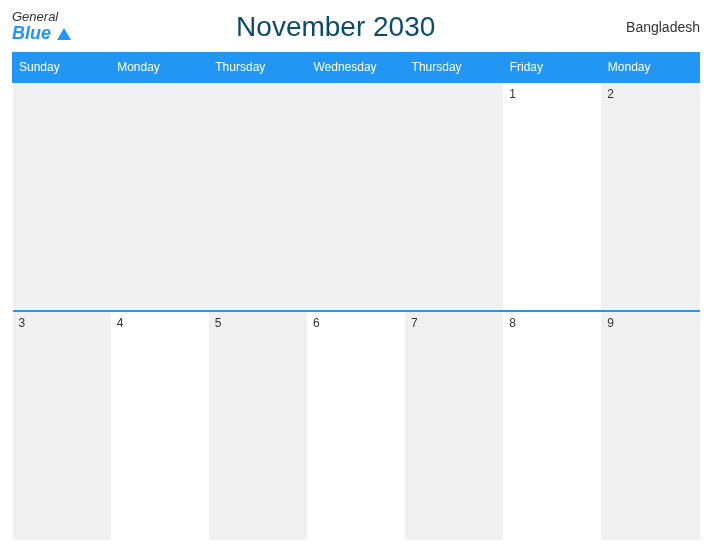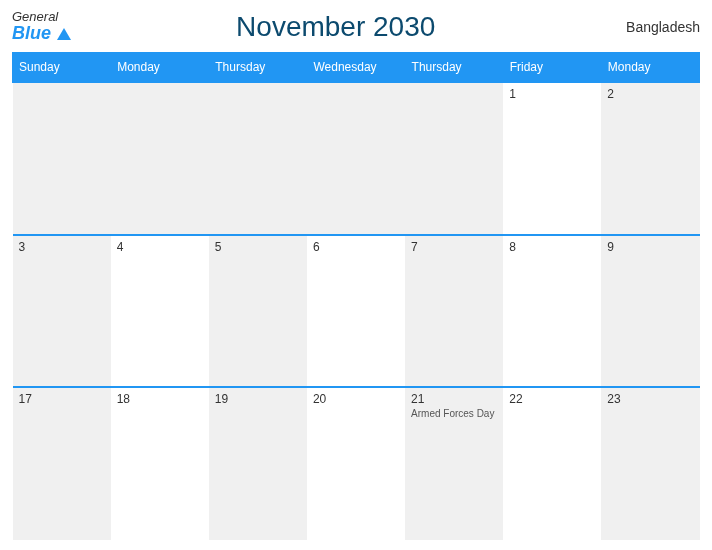--- a/index.html
+++ b/index.html
@@ -179,39 +179,15 @@
           <td class="col-thu">
             <span class="day-number">7</span>
           </td>
           <td class="col-fri">
             <span class="day-number">8</span>
           </td>
           <td class="col-sat">
             <span class="day-number">9</span>
           </td>
         </tr>
-        <tr>
-          <td class="col-sun">
-            <span class="day-number">17</span>
-          </td>
-          <td class="col-mon">
-            <span class="day-number">18</span>
-          </td>
-          <td class="col-tue">
-            <span class="day-number">19</span>
-          </td>
-          <td class="col-wed">
-            <span class="day-number">20</span>
-          </td>
-          <td class="col-thu">
-            <span class="day-number">21</span>
-            <span class="event-label">Armed Forces Day</span>
-          </td>
-          <td class="col-fri">
-            <span class="day-number">22</span>
-          </td>
-          <td class="col-sat">
-            <span class="day-number">23</span>
-          </td>
-        </tr>
       </tbody>
   </table>
 </div>
 
 </body></html>

